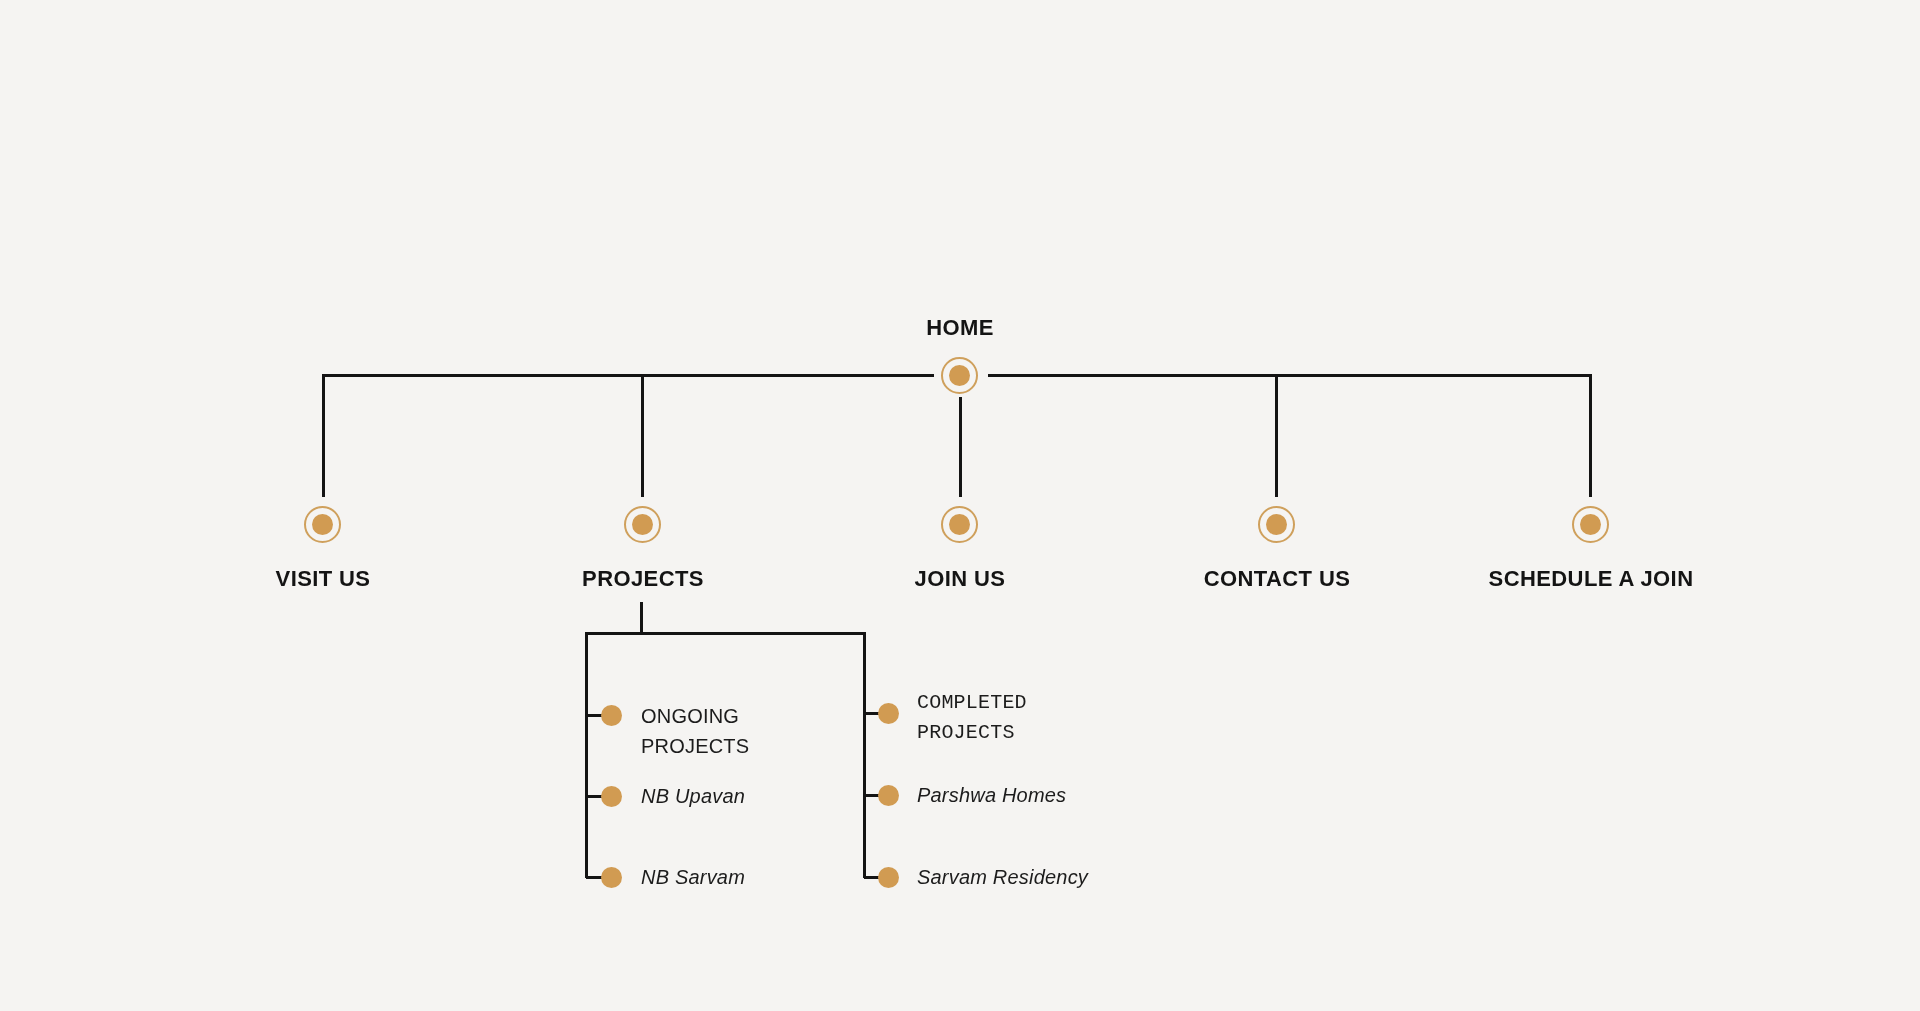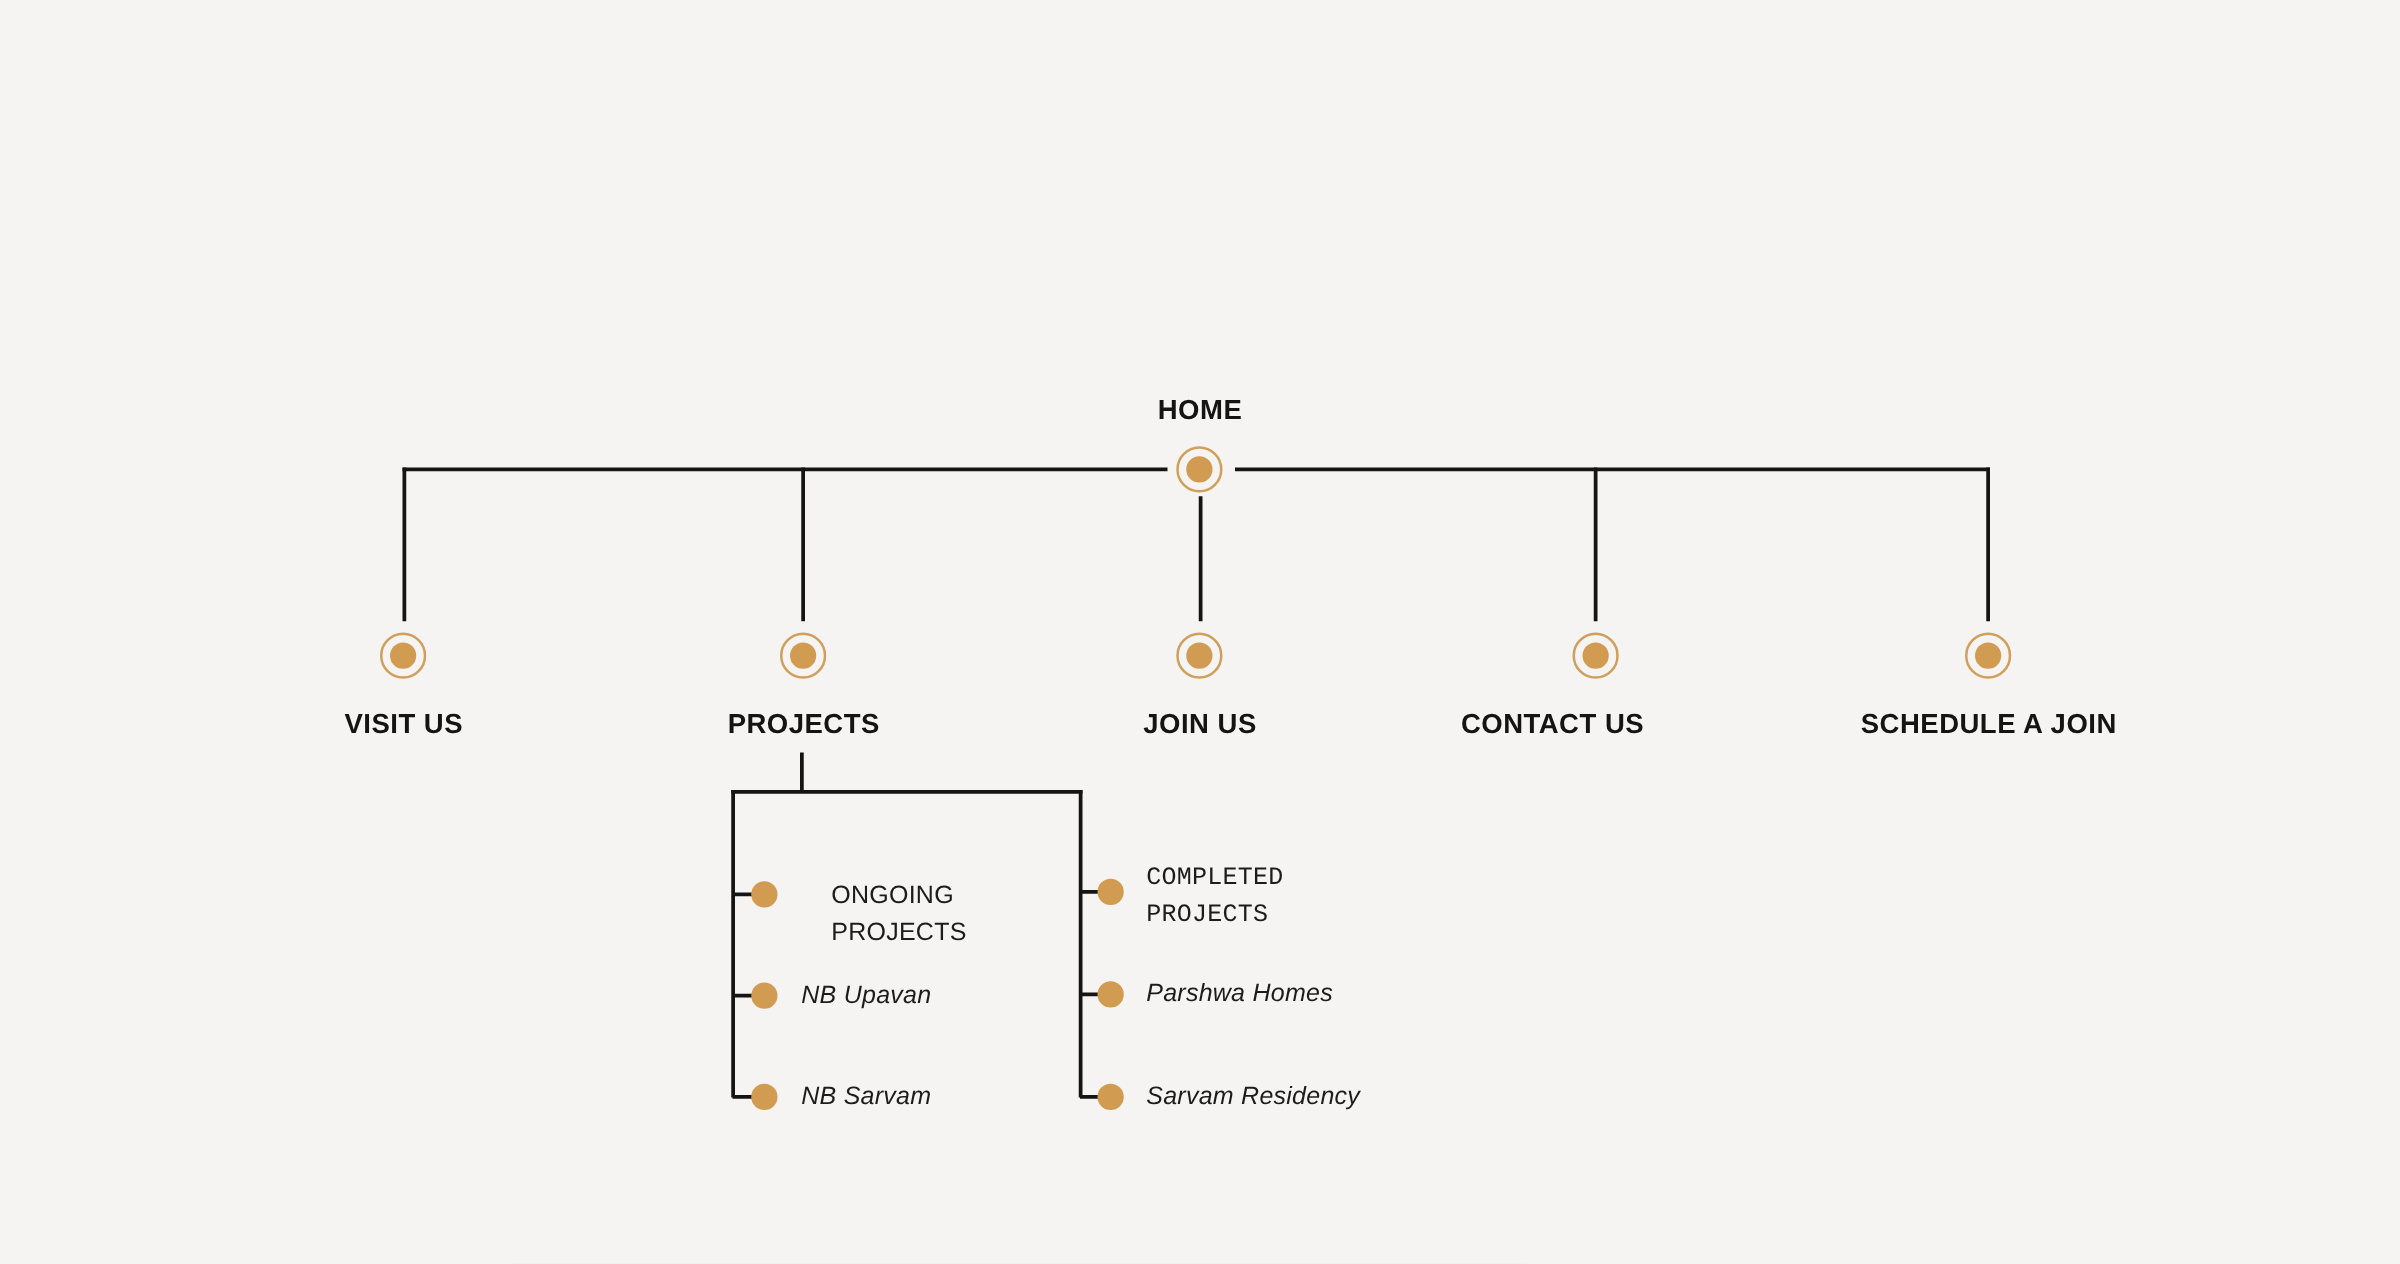--- a/index.html
+++ b/index.html
@@ -57,35 +57,35 @@
   <div class="node-label" style="left:643px;top:566px;">PROJECTS</div>
 
   <div class="node-ring" style="left:941px;top:506px;">
     <div class="inner-dot"></div>
   </div>
   <div class="node-label" style="left:960px;top:566px;">JOIN US</div>
 
   <div class="node-ring" style="left:1258px;top:506px;">
     <div class="inner-dot"></div>
   </div>
-  <div class="node-label" style="left:1242px;top:566px;">CONTACT US</div>
+  <div class="node-label" style="left:1277px;top:566px;">CONTACT US</div>
 
   <div class="node-ring" style="left:1572px;top:506px;">
     <div class="inner-dot"></div>
   </div>
   <div class="node-label" style="left:1591px;top:566px;">SCHEDULE A JOIN</div>
 
   <div class="line v-line" style="left:640px;top:602px;height:31px;"></div>
   <div class="line h-line" style="left:585px;top:632px;width:281px;"></div>
   <div class="line v-line" style="left:585px;top:632px;height:246px;"></div>
   <div class="line v-line" style="left:863px;top:632px;height:246px;"></div>
 
   <div class="line h-line" style="left:586px;top:714px;width:18px;"></div>
   <div class="sub-dot" style="left:601px;top:705px;"></div>
-  <div class="sub-label wrapbox" style="left:641px;top:701px;margin-left:24px;">ONGOING PROJECTS</div>
+  <div class="sub-label wrapbox" style="left:641px;top:701px;">ONGOING PROJECTS</div>
 
   <div class="line h-line" style="left:586px;top:795px;width:18px;"></div>
   <div class="sub-dot" style="left:601px;top:786px;"></div>
   <div class="sub-label nowrap" style="left:641px;top:781px;">NB Upavan</div>
 
   <div class="line h-line" style="left:586px;top:876px;width:18px;"></div>
   <div class="sub-dot" style="left:601px;top:867px;"></div>
   <div class="sub-label nowrap" style="left:641px;top:862px;">NB Sarvam</div>
 
   <div class="line h-line" style="left:864px;top:712px;width:18px;"></div>

